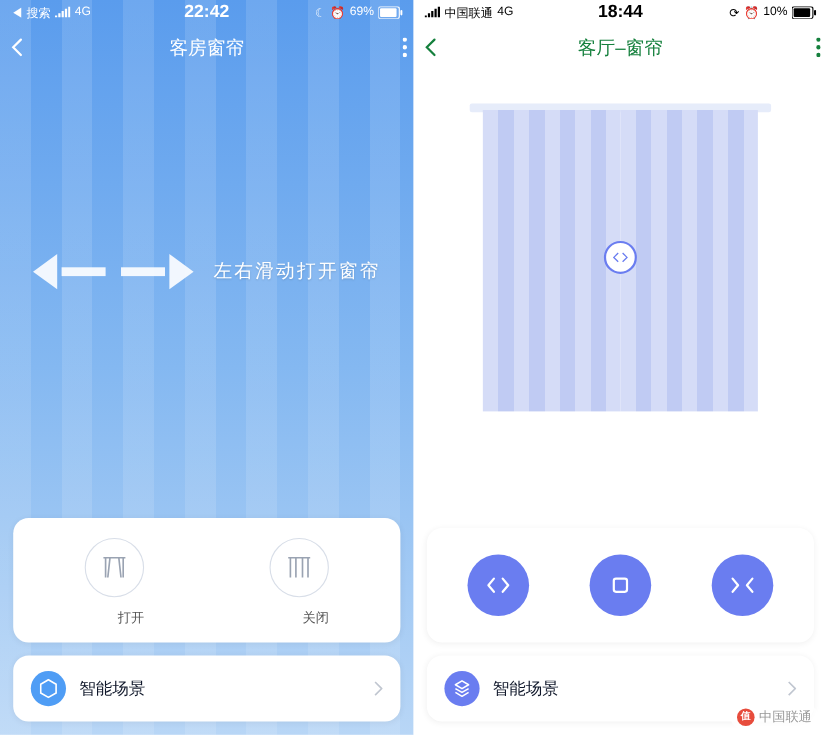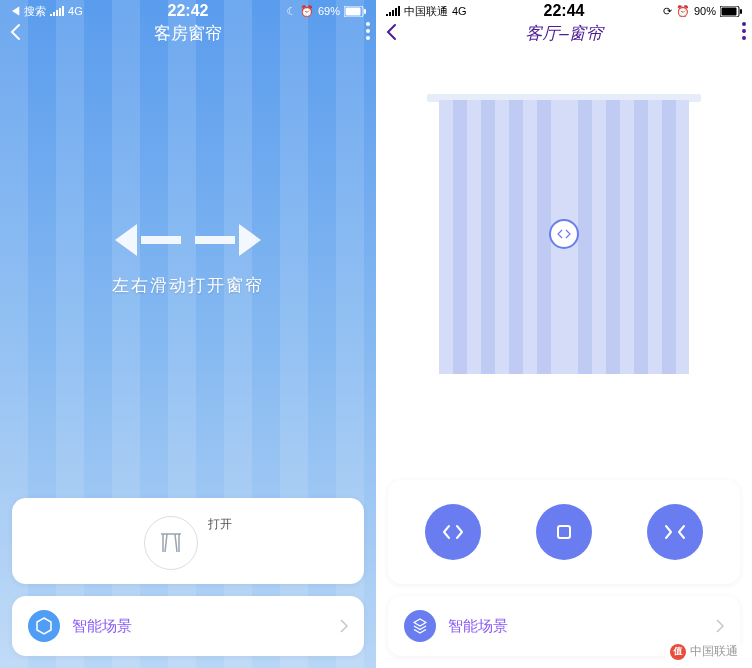--- a/index.html
+++ b/index.html
@@ -42,36 +42,37 @@
       z-index: 2;
     }
     .status-bar.dark { color: #000; gap: 24px; }
     .status-bar.light { color: #fff; }
     .sb-group { display: flex; align-items: center; gap: 4px; }
     .sb-time { position: absolute; left: 50%; transform: translateX(-50%); font-weight: 600; font-size: 16px; }
 
     .nav-bar {
       height: 42px;
       display: flex;
+      align-items: center;
       justify-content: space-between;
       padding: 0 6px;
       z-index: 2;
     }
     .nav-bar .title {
       position: absolute; left: 50%; transform: translateX(-50%);
       font-size: 17px; font-weight: 500;
     }
     .phone.left .nav-bar { color: #fff; }
-    .phone.right .nav-bar { color: #4c1d95; font-style: italic; }
+    .phone.right .nav-bar { color: #15803d; }
 
     
     .curtain-area-left {
       flex: 1;
       display: flex;
-      flex-direction: column;
+      flex-direction: row;
       align-items: center;
       justify-content: center;
       gap: 18px;
       color: #fff;
       z-index: 2;
       margin-top: -30px;
     }
     .swipe-arrows { display: flex; align-items: center; gap: 4px; }
     .arrow-body {
       width: 40px; height: 8px; background: rgba(255,255,255,.9);
@@ -124,21 +125,21 @@
     .card {
       background: #fff; border-radius: 14px;
       box-shadow: 0 1px 6px rgba(0,0,0,0.06);
     }
 
     
     .ctrl-row-left {
       display: flex; justify-content: space-around;
       padding: 18px 8px 14px 8px;
     }
-    .ctrl-col { display: flex; flex-direction: row; align-items: flex-start; gap: 10px; }
+    .ctrl-col { display: flex; flex-direction: column; align-items: flex-end; gap: 10px; }
     .ctrl-btn-left {
       width: 54px; height: 54px; border-radius: 50%;
       border: 1.5px solid #d8dee8; background: #fff;
       display: flex; align-items: center; justify-content: center;
       color: #9aa3b2; font-size: 18px;
     }
     .ctrl-label { font-size: 12px; color: #555; }
 
     
     .ctrl-row-right {
@@ -155,21 +156,21 @@
     .scene-row {
       display: flex; align-items: center; padding: 14px 16px; gap: 12px;
     }
     .scene-icon {
       width: 32px; height: 32px; border-radius: 50%;
       display: flex; align-items: center; justify-content: center;
       color: #fff;
     }
     .phone.left .scene-icon { background: #4f9df5; }
     .phone.right .scene-icon { background: #6a7df0; }
-    .scene-label { flex: 1; font-size: 15px; color: #8b5cf6; font-weight: 500; }
+    .scene-label { flex: 1; font-size: 15px; color: #0f172a; font-weight: 500; }
     .chevron { color: #c0c6d0; font-size: 16px; }
 
     .watermark {
       position: absolute; right: 8px; bottom: 6px;
       display: flex; align-items: center; gap: 4px;
       font-size: 12px; color: #999; z-index: 5;
       background: rgba(255,255,255,0.7); padding: 2px 6px; border-radius: 10px;
     }
     .wm-logo {
       width: 16px; height: 16px; border-radius: 50%;
@@ -239,20 +240,28 @@
   <div class="bottom-stack">
     <div class="card ctrl-row-left">
       <div class="ctrl-col">
         <div class="ctrl-btn-left">
           <svg width="24" height="22" viewBox="0 0 24 22">
               <path d="M2 2h20M4 2v18M20 2v18M8 2l-2 18M16 2l2 18" stroke="currentColor" stroke-width="1.5" fill="none"></path>
             </svg>
         </div>
         <span class="ctrl-label">打开</span>
       </div>
+      <div class="ctrl-col">
+        <div class="ctrl-btn-left">
+          <svg width="24" height="22" viewBox="0 0 24 22">
+              <path d="M2 2h20M4 2v18M20 2v18M9 2v18M15 2v18" stroke="currentColor" stroke-width="1.5" fill="none"></path>
+            </svg>
+        </div>
+        <span class="ctrl-label">关闭</span>
+      </div>
     </div>
 
     <div class="card scene-row">
       <div class="scene-icon">
         <svg width="16" height="18" viewBox="0 0 16 18">
             <path d="M8 1l7 4v8l-7 4-7-4V5l7-4z" fill="none" stroke="#fff" stroke-width="1.5"></path>
           </svg>
       </div>
       <span class="scene-label">智能场景</span>
       <span class="chevron">
@@ -269,25 +278,25 @@
   <div class="status-bar dark">
     <div class="sb-group">
       <span>
         <svg width="14" height="10" viewBox="0 0 14 10">
             <path fill="currentColor" d="M0 8h2v2H0zM3 6h2v4H3zM6 4h2v6H6zM9 2h2v8H9zM12 0h2v10h-2z"></path>
           </svg>
       </span>
       <span>中国联通</span>
       <span>4G</span>
     </div>
-    <div class="sb-time">22:44</div>
+    <div class="sb-time">18:44</div>
     <div class="sb-group">
       <span>⟳</span>
       <span>⏰</span>
-      <span>90%</span>
+      <span>10%</span>
       <span>
         <svg width="22" height="11" viewBox="0 0 22 11">
             <rect x="0" y="0" width="19" height="11" rx="2" fill="none" stroke="currentColor"></rect>
             <rect x="1.5" y="1.5" width="15" height="8" rx="1" fill="currentColor"></rect>
             <rect x="20" y="3" width="2" height="5" rx="1" fill="currentColor"></rect>
           </svg>
       </span>
     </div>
   </div>
 

